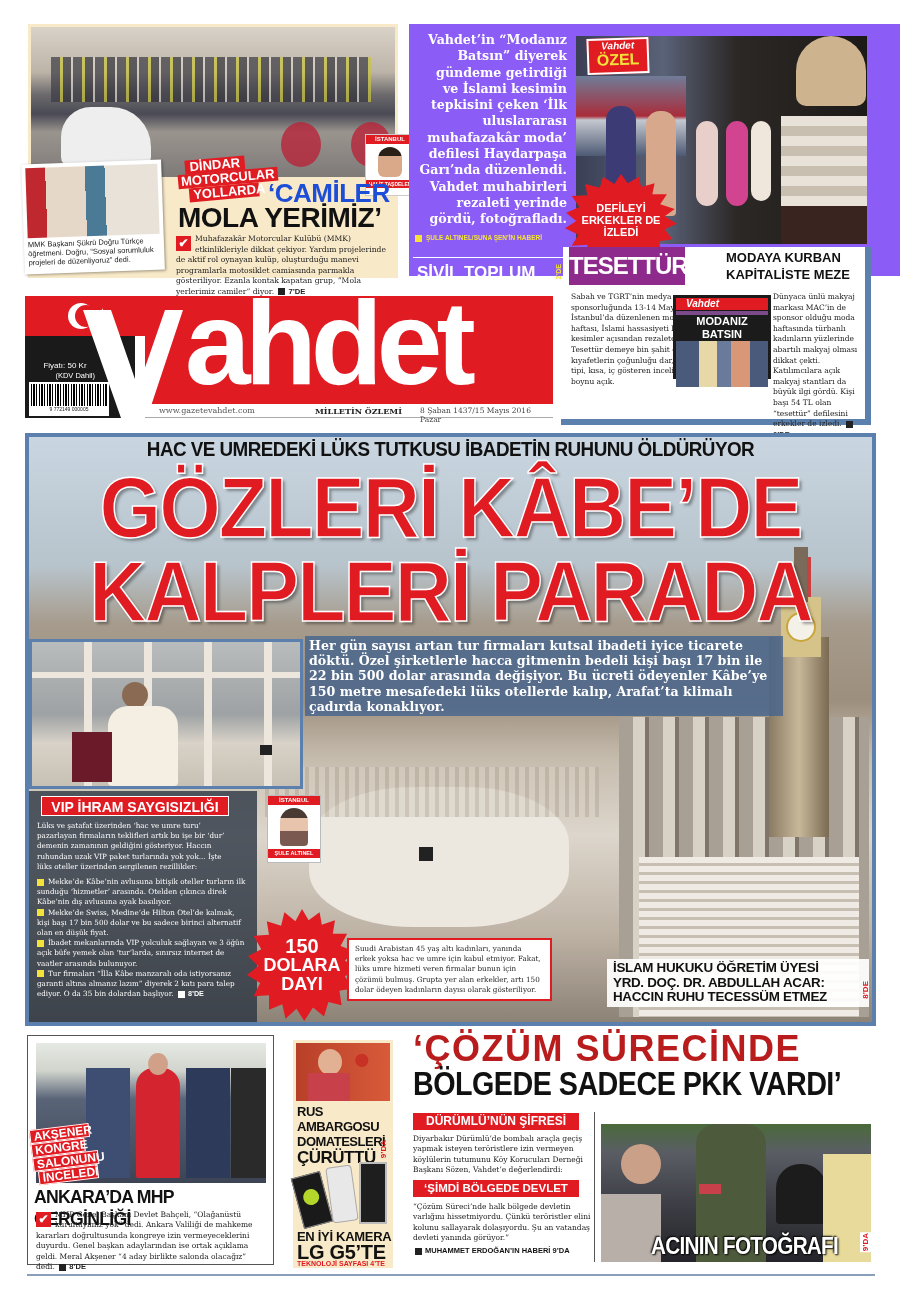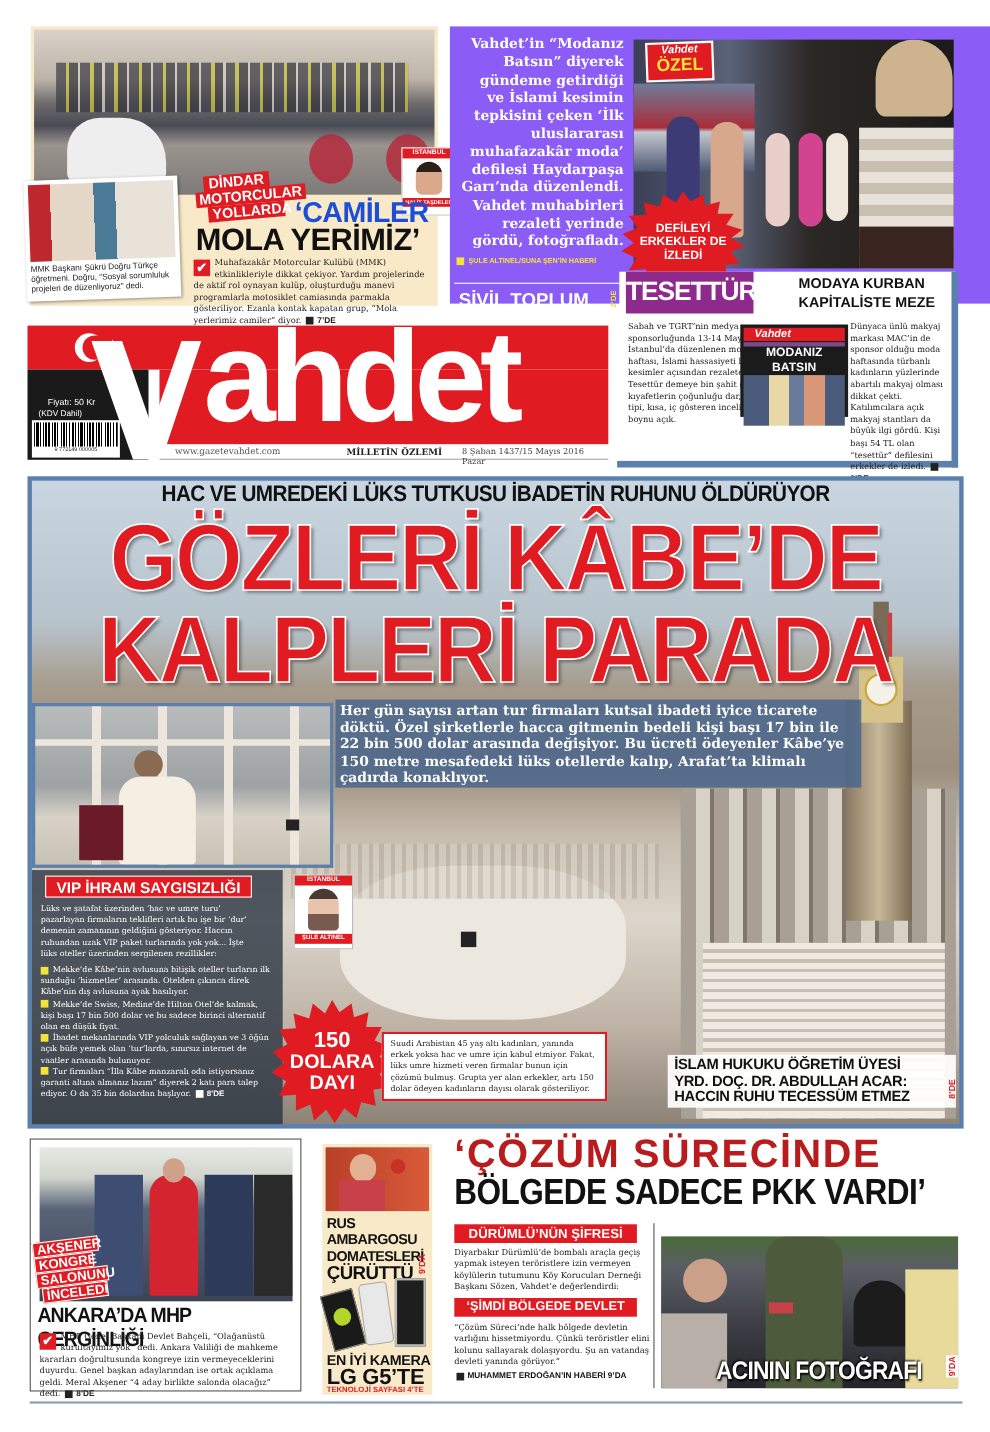--- a/index.html
+++ b/index.html
@@ -112,21 +112,21 @@
   <div class="abs" style="left:120px;top:40px;width:408px;height:68px;background:#e01b22"></div>
 
   <div class="abs" style="left:43px;top:7px;width:26px;height:26px;border-radius:50%;background:#fff"></div>
   <div class="abs" style="left:50px;top:9px;width:22px;height:22px;border-radius:50%;background:#e01b22"></div>
   <div class="abs" style="left:72px;top:11px;color:#fff;font-size:12px;line-height:12px">★</div>
 
   <div class="abs" style="left:58px;top:14px;width:100px;height:108px;background:#fff;clip-path:polygon(0 0,28% 0,55% 72%,82% 0,100% 0,64% 100%,38% 100%)"></div>
   <div class="abs sans" style="left:160px;top:-12px;font-size:118px;font-weight:900;color:#fff;letter-spacing:-6px;line-height:118px">ahdet</div>
 
   <div class="abs sans" style="left:10px;top:65px;font-size:8px;color:#fff;width:60px;text-align:center">Fiyatı: 50 Kr</div>
-  <div class="abs sans" style="left:10px;top:75px;font-size:7.5px;color:#fff;width:60px;text-align:left">(KDV Dahil)</div>
+  <div class="abs sans" style="left:10px;top:75px;font-size:7.5px;color:#fff;width:60px;text-align:right">(KDV Dahil)</div>
   <div class="abs" style="left:4px;top:86px;width:80px;height:34px;background:#fff;padding:2px">
     <div style="height:22px;background:repeating-linear-gradient(90deg,#000 0 1px,#fff 1px 2px,#000 2px 4px,#fff 4px 5px,#000 5px 6px,#fff 6px 8px)"></div>
     <div class="sans" style="font-size:5px;text-align:center;line-height:7px">9 772149 000005</div>
   </div>
 
   <div class="abs" style="left:120px;top:108px;width:408px;height:14px;background:#fff;border-bottom:1px solid #aaa"></div>
   <div class="abs serif" style="left:134px;top:110px;font-size:8px;color:#555">www.gazetevahdet.com</div>
   <div class="abs serif" style="left:290px;top:110px;font-size:8px;font-weight:bold;color:#222">MİLLETİN ÖZLEMİ</div>
   <div class="abs serif" style="left:395px;top:110px;font-size:7.5px;color:#444">8 Şaban 1437/15 Mayıs 2016 Pazar</div>
 </div>

